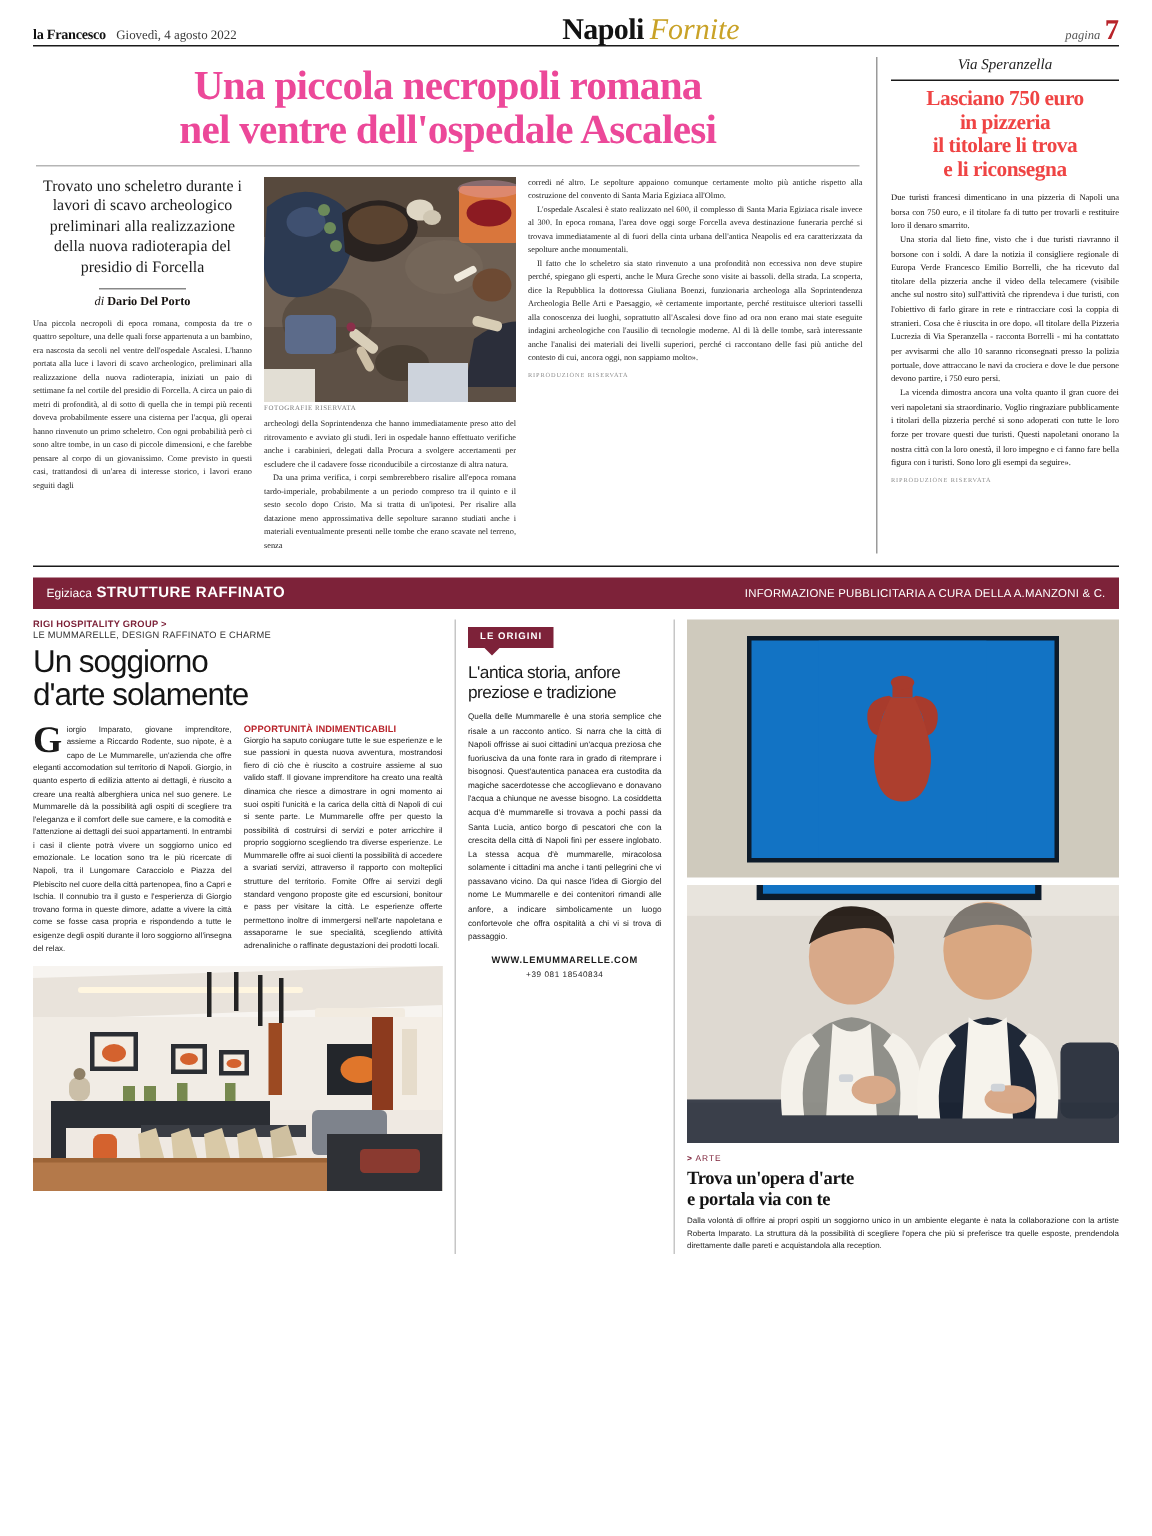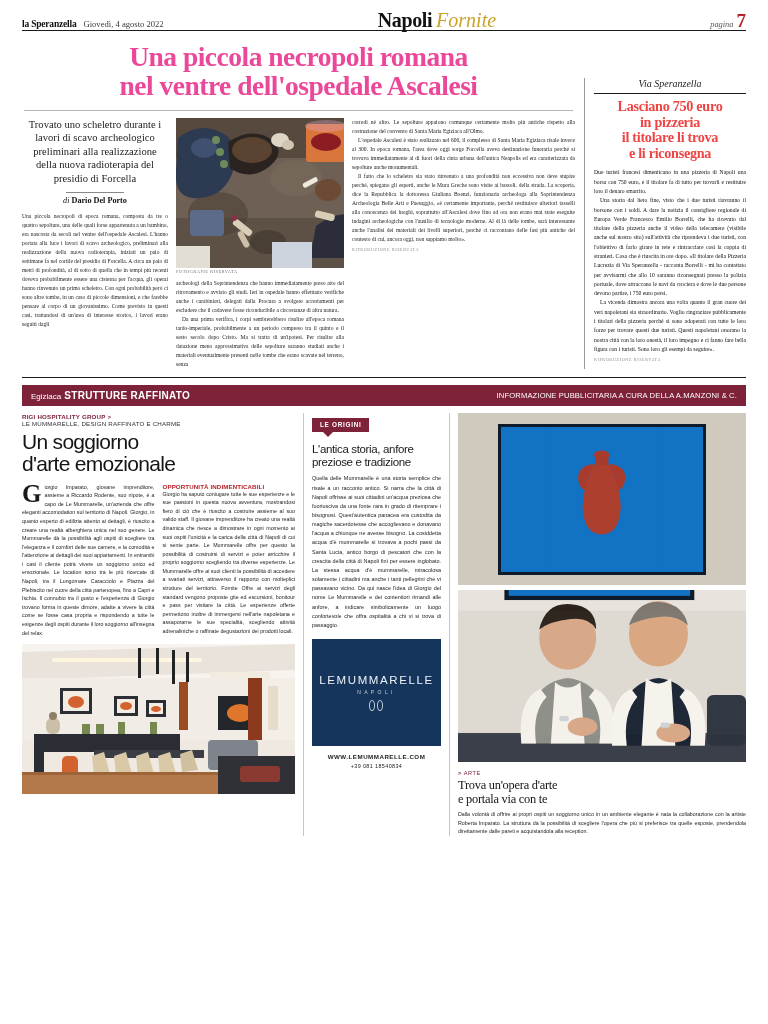--- a/index.html
+++ b/index.html
@@ -25,21 +25,21 @@
   .mh-center { flex:1; text-align:center; white-space:nowrap; }
   .mh-city { font-size:20px; font-weight:bold; letter-spacing:-0.4px; color:#121212; }
   .mh-section { font-size:20px; font-style:italic; color:#c9a227; margin-left:4px; }
   .mh-right { flex:0 0 auto; display:flex; align-items:baseline; gap:3px; }
   .mh-pagelabel { font-size:8.4px; font-style:italic; color:#555; }
   .mh-pagenum { font-size:19px; font-weight:bold; color:#b8232a; line-height:1; }
 
   
   .top-block { position:relative; border-top:1.4px solid #1a1a1a; padding-top:7px; display:flex; }
   .top-main { flex:1 1 auto; width:552px; padding-right:9px; }
-  .top-side { flex:0 0 162px; width:162px; border-left:0.8px solid #9a9a9a; padding-left:9px;margin-top:40px; }
+  .top-side { flex:0 0 162px; width:162px; border-left:0.8px solid #9a9a9a; padding-left:9px; }
 
   .headline {
     font-size:27.5px; font-weight:bold; line-height:1.07;
     text-align:center; letter-spacing:-0.5px; color:#ec4899;
     margin:4px 0 9px 0;
   }
   .headline span { display:block; }
   .hl-rule { border-bottom:0.7px solid #b5b5b5; margin:0 2px 7px 2px; }
 
   .top-cols { display:flex; gap:8px; }
@@ -156,35 +156,35 @@
 
   
   .art-frame { width:100%; height:172px; background:#cfcabd; display:flex; align-items:center; justify-content:center; }
   .art-inner { width:72%; height:88%; background:#0d1b2a; padding:3px; }
   .art-canvas { width:100%; height:100%; background:#1273c4; position:relative; }
   .photo-duo { width:100%; height:172px; margin-top:5px; position:relative; overflow:hidden; background:#cfc9c0; }
 
   .arte-kicker { font-family:"Liberation Sans", sans-serif; font-size:5.6px;
     color:#7d2239; letter-spacing:0.6px; margin-top:8px; }
   .arte-kicker b { font-weight:bold; }
-  .arte-head { font-size:12.4px; font-weight:normal; line-height:1.13;
+  .arte-head { font-size:12.4px; font-weight:bold; line-height:1.13;
     letter-spacing:-0.25px; color:#141414; margin:2px 0 4px 0; }
   .arte-head span { display:block; }
   .arte-body { font-family:"Liberation Sans", sans-serif; font-size:5.3px;
     line-height:1.62; text-align:justify; -webkit-hyphens:auto; hyphens:auto; color:#222; }
   .arte-body p { margin:0; }
 </style>
 </head>
 <body>
 
 <div class="page">
 
   <div class="masthead">
     <div class="mh-left">
-      <span class="mh-logo">la Speranzella</span>
+      <span class="mh-logo">la Francesco</span>
       <span class="mh-date">Giovedì, 4 agosto 2022</span>
     </div>
     <div class="mh-center">
       <span class="mh-city">Napoli</span><span class="mh-section">Fornite</span>
     </div>
     <div class="mh-right">
       <span class="mh-pagelabel">pagina</span>
       <span class="mh-pagenum">7</span>
     </div>
   </div>
@@ -293,21 +293,21 @@
       <div class="ad-banner-right">INFORMAZIONE PUBBLICITARIA A CURA DELLA A.MANZONI &amp; C.</div>
     </div>
 
     <div class="ad-cols">
 
       <div class="adc1">
         <div class="adkick1">RIGI HOSPITALITY GROUP &gt;</div>
         <div class="adkick2">LE MUMMARELLE, DESIGN RAFFINATO E CHARME</div>
         <div class="ad-headline">
           <span>Un soggiorno</span>
-          <span>d'arte emozionale</span>
+          <span>d'arte solamente</span>
         </div>
         <div class="adcols2">
           <div>
             <div class="ad-body dropcap">Giorgio Imparato, giovane imprenditore, assieme a Riccardo Rodente, suo nipote, è a capo de Le Mummarelle, un'azienda che offre eleganti accomodation sul territorio di Napoli. Giorgio, in quanto esperto di edilizia attento ai dettagli, è riuscito a creare una realtà alberghiera unica nel suo genere. Le Mummarelle dà la possibilità agli ospiti di scegliere tra l'eleganza e il comfort delle sue camere, e la comodità e l'attenzione ai dettagli dei suoi appartamenti. In entrambi i casi il cliente potrà vivere un soggiorno unico ed emozionale. Le location sono tra le più ricercate di Napoli, tra il Lungomare Caracciolo e Piazza del Plebiscito nel cuore della città partenopea, fino a Capri e Ischia. Il connubio tra il gusto e l'esperienza di Giorgio trovano forma in queste dimore, adatte a vivere la città come se fosse casa propria e rispondendo a tutte le esigenze degli ospiti durante il loro soggiorno all'insegna del relax.</div>
           </div>
           <div>
             <div class="ad-subhead" style="margin-top:0;">OPPORTUNITÀ INDIMENTICABILI</div>
             <div class="ad-body">Giorgio ha saputo coniugare tutte le sue esperienze e le sue passioni in questa nuova avventura, mostrandosi fiero di ciò che è riuscito a costruire assieme al suo valido staff. Il giovane imprenditore ha creato una realtà dinamica che riesce a dimostrare in ogni momento ai suoi ospiti l'unicità e la carica della città di Napoli di cui si sente parte. Le Mummarelle offre per questo la possibilità di costruirsi di servizi e poter arricchire il proprio soggiorno scegliendo tra diverse esperienze. Le Mummarelle offre ai suoi clienti la possibilità di accedere a svariati servizi, attraverso il rapporto con molteplici strutture del territorio. Fornite Offre ai servizi degli standard vengono proposte gite ed escursioni, bonitour e pass per visitare la città. Le esperienze offerte permettono inoltre di immergersi nell'arte napoletana e assaporarne le sue specialità, scegliendo attività adrenaliniche o raffinate degustazioni dei prodotti locali.</div>
           </div>
         </div>
@@ -364,28 +364,20 @@
 
       <div class="adc2">
         <div class="origini-tag">LE ORIGINI</div>
         <div class="origini-head">
           <span>L'antica storia, anfore</span>
           <span>preziose e tradizione</span>
         </div>
         <div class="origini-body">
           <p>Quella delle Mummarelle è una storia semplice che risale a un racconto antico. Si narra che la città di Napoli offrisse ai suoi cittadini un'acqua preziosa che fuoriusciva da una fonte rara in grado di ritemprare i bisognosi. Quest'autentica panacea era custodita da magiche sacerdotesse che accoglievano e donavano l'acqua a chiunque ne avesse bisogno. La cosiddetta acqua d'è mummarelle si trovava a pochi passi da Santa Lucia, antico borgo di pescatori che con la crescita della città di Napoli finì per essere inglobato. La stessa acqua d'è mummarelle, miracolosa solamente i cittadini ma anche i tanti pellegrini che vi passavano vicino. Da qui nasce l'idea di Giorgio del nome Le Mummarelle e dei contenitori rimandi alle anfore, a indicare simbolicamente un luogo confortevole che offra ospitalità a chi vi si trova di passaggio.</p>
         </div>
-        <div class="logo-box">
-          <div class="logo-name">LEMUMMARELLE</div>
-          <div class="logo-sub">NAPOLI</div>
-          <div class="logo-mark">
-            <i style="left:0;"></i>
-              <i style="left:8px;"></i>
-          </div>
-        </div>
         <div class="logo-url">WWW.LEMUMMARELLE.COM</div>
         <div class="logo-tel">+39 081 18540834</div>
       </div>
 
       <div class="adc3">
         <div class="art-frame">
           <div class="art-inner">
             <div class="art-canvas">
               <svg width="100%" height="100%" viewBox="0 0 100 130" preserveAspectRatio="xMidYMid meet">
                 <rect width="100" height="130" fill="#1273c4"></rect>

